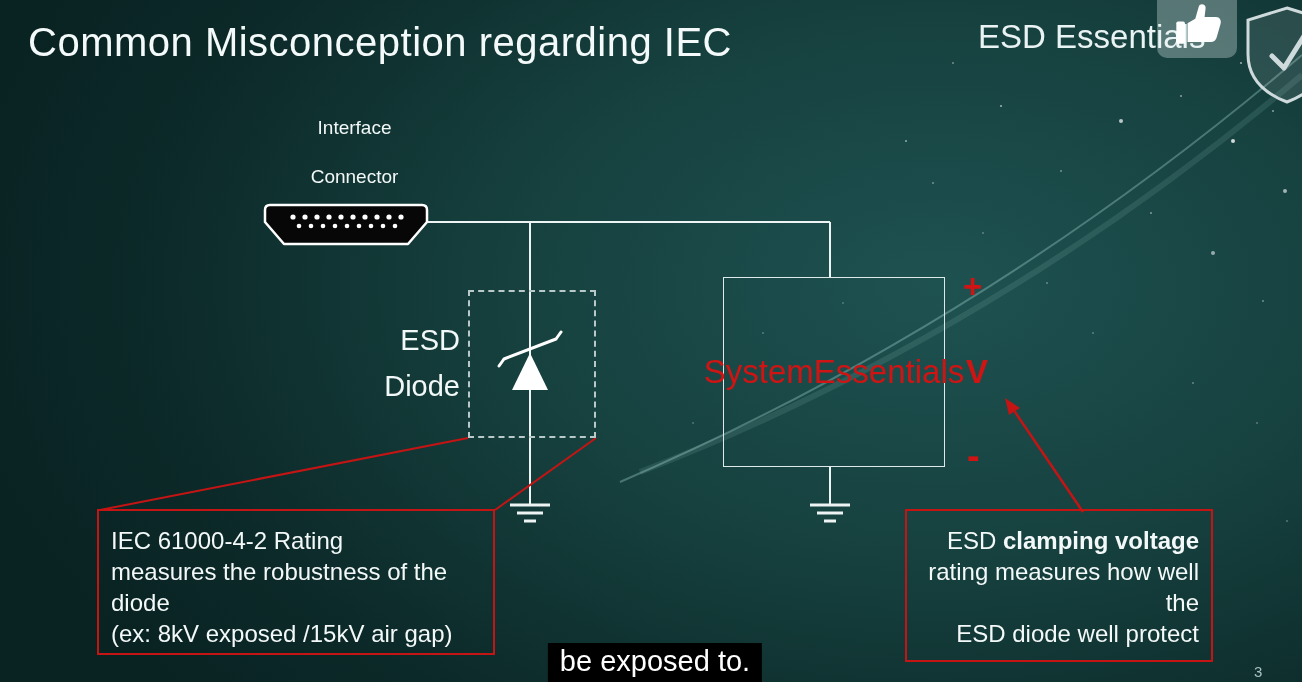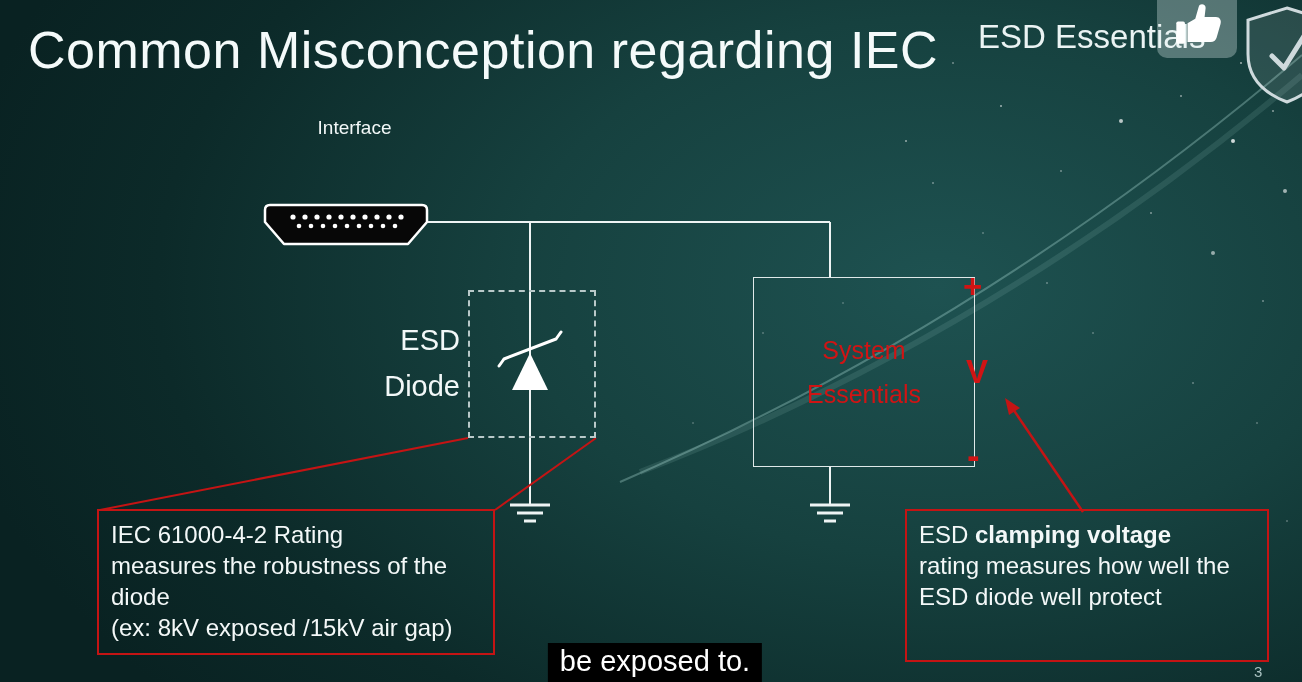--- a/index.html
+++ b/index.html
@@ -3,38 +3,38 @@
 <meta charset="utf-8">
 <style>
   html,body{margin:0;padding:0;background:#000;}
   .stage{
     position:relative;width:1302px;height:682px;overflow:hidden;
     font-family:"Liberation Sans", sans-serif;
     background:radial-gradient(ellipse 1000px 640px at 72% 42%, #1e5251 0%, #16413f 42%, #0c2a29 78%, #092222 100%);
     color:#f2f8f8;
   }
   .abs{position:absolute;}
-  .title{left:28px;top:20px;font-size:52px;font-weight:400;letter-spacing:.5px;color:#f4fafa;}
+  .title{left:28px;top:20px;font-size:40px;font-weight:400;letter-spacing:.5px;color:#f4fafa;}
   .brand{left:978px;top:18px;font-size:33px;font-weight:400;color:#eaf3f3;}
   .likes-box{left:1157px;top:-10px;width:80px;height:68px;background:rgba(230,244,243,.32);border-radius:10px;display:flex;align-items:center;justify-content:center;}
   .shield-wrap{left:1242px;top:4px;width:90px;height:104px;}
   .connector-label{left:252px;top:103px;width:205px;text-align:center;font-size:19px;line-height:49px;color:#f2f8f8;}
   .hdmi{left:262px;top:202px;}
   .esd-label{left:325px;top:317px;width:135px;text-align:right;font-size:29px;line-height:46px;color:#f2f8f8;}
   .dashed-box{left:468px;top:290px;width:128px;height:148px;border:2px dashed #b9c9c9;box-sizing:border-box;background:transparent;}
   .system-box{left:723px;top:277px;width:222px;height:190px;border:1px solid #dfe9e9;box-sizing:border-box;
-    display:flex;flex-direction:column;align-items:center;justify-content:center;
-    color:#d01414;font-size:25px;line-height:44px;text-align:center;margin-left:30px;}
+    display:flex;flex-direction:row;align-items:center;justify-content:center;
+    color:#d01414;font-size:33px;line-height:44px;text-align:center;}
   .vmark{color:#d01414;font-weight:700;font-size:33px;}
   .vplus{left:963px;top:268px;}
   .vlabel{left:966px;top:353px;}
   .vminus{left:967px;top:435px;font-size:38px;}
-  .callout{border:2px solid #c41414;box-sizing:border-box;padding:8px 12px;font-size:24px;line-height:31px;color:#f3f8f8;background:transparent;}
+  .callout{border:2px solid #c41414;box-sizing:border-box;padding:14px 12px;font-size:24px;line-height:31px;color:#f3f8f8;background:transparent;}
   .callout-left{left:97px;top:509px;width:398px;height:146px;}
-  .callout-right{left:905px;top:509px;width:364px;height:153px;}
+  .callout-right{left:905px;top:509px;width:308px;height:153px;text-align:right;}
   .callout strong{font-weight:700;}
   .caption{left:655px;top:643px;transform:translateX(-50%);background:#000;color:#fff;font-size:29px;padding:2px 12px 6px;white-space:nowrap;}
   .page-num{left:1254px;top:663px;font-size:15px;color:#a9c1c0;}
   svg{display:block;}
   .overlay{left:0;top:0;pointer-events:none;}
   .stars{left:0;top:0;width:2px;height:2px;border-radius:50%;background:transparent;
     box-shadow:
       905px 140px 0 0 rgba(255,255,255,.55), 1000px 105px 0 0 rgba(255,255,255,.6),
       1060px 170px 0 0 rgba(255,255,255,.4), 1120px 120px 0 1px rgba(255,255,255,.7),
       1180px 95px 0 0 rgba(255,255,255,.5), 1232px 140px 0 1px rgba(255,255,255,.8),
@@ -71,20 +71,21 @@
 
   <div class="abs shield-wrap">
     <svg width="90" height="104" viewBox="0 0 90 104">
       <path d="M45 4 L84 16 V50 c0 26-18 40-39 48 C24 90 6 76 6 50 V16 Z" fill="rgba(255,255,255,0.10)" stroke="#cfdadd" stroke-width="3"></path>
       <path d="M30 52 l12 12 L62 32" fill="none" stroke="#cfdadd" stroke-width="5" stroke-linecap="round" stroke-linejoin="round"></path>
     </svg>
   </div>
 
   <div class="abs connector-label">
     <div>Interface</div>
+    <div>Connector</div>
   </div>
 
   <div class="abs hdmi">
     <svg width="168" height="48" viewBox="0 0 168 48">
       <path d="M8 3 H160 Q165 3 165 8 V20 L146 42 H22 L3 20 V8 Q3 3 8 3 Z" fill="#070707" stroke="#ffffff" stroke-width="2.5" stroke-linejoin="round"></path>
       <g fill="#ffffff">
         <circle cx="31" cy="15" r="2.6"></circle>
           <circle cx="43" cy="15" r="2.6"></circle>
           <circle cx="55" cy="15" r="2.6"></circle>
         <circle cx="67" cy="15" r="2.6"></circle>

